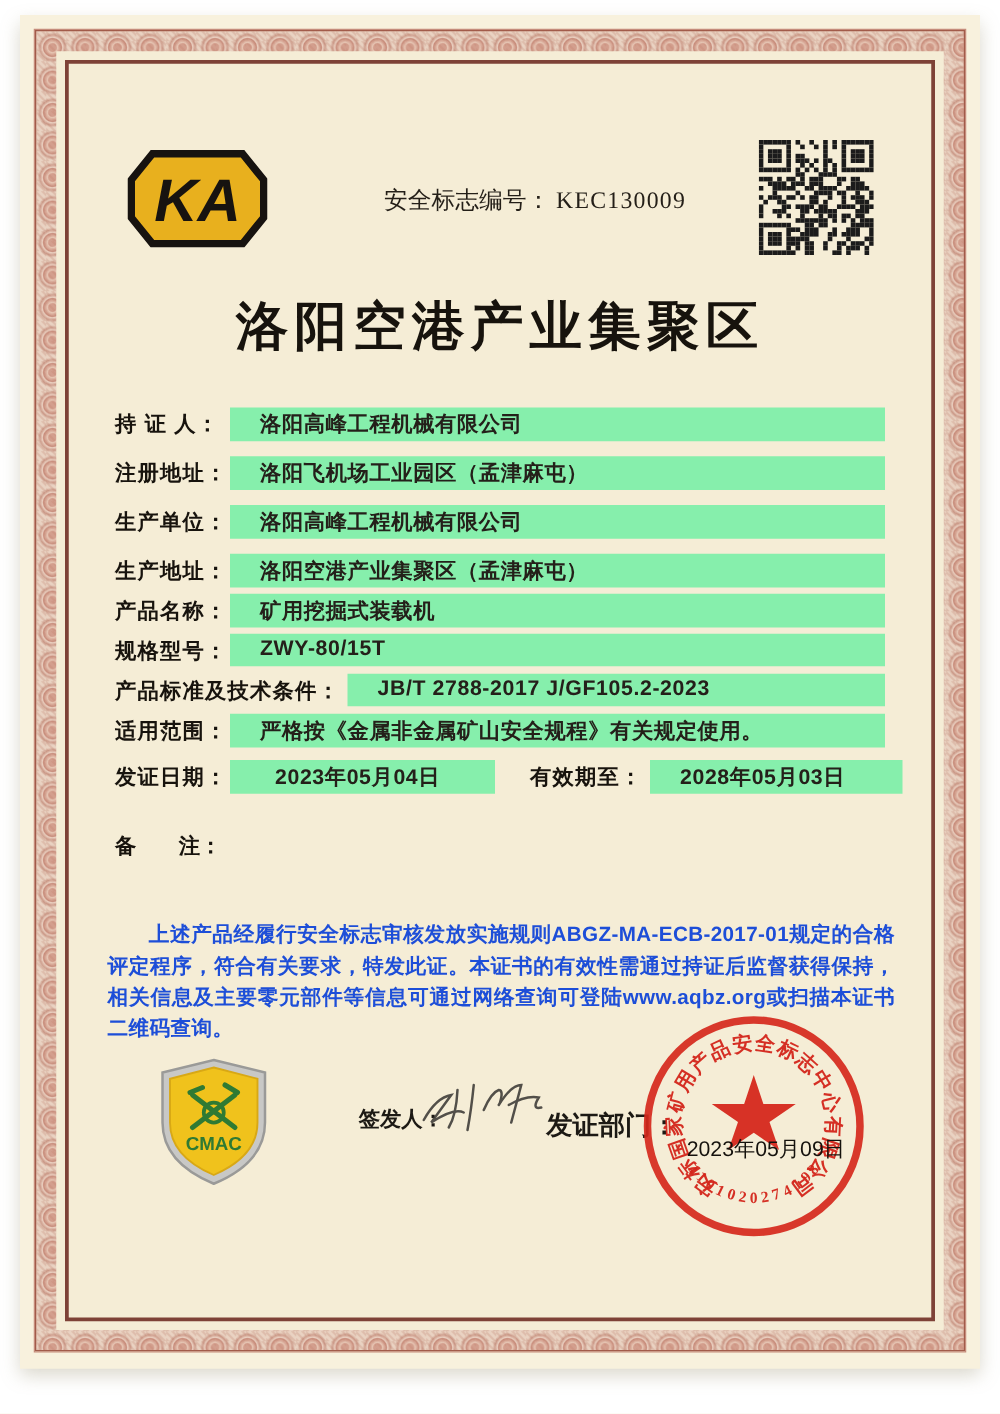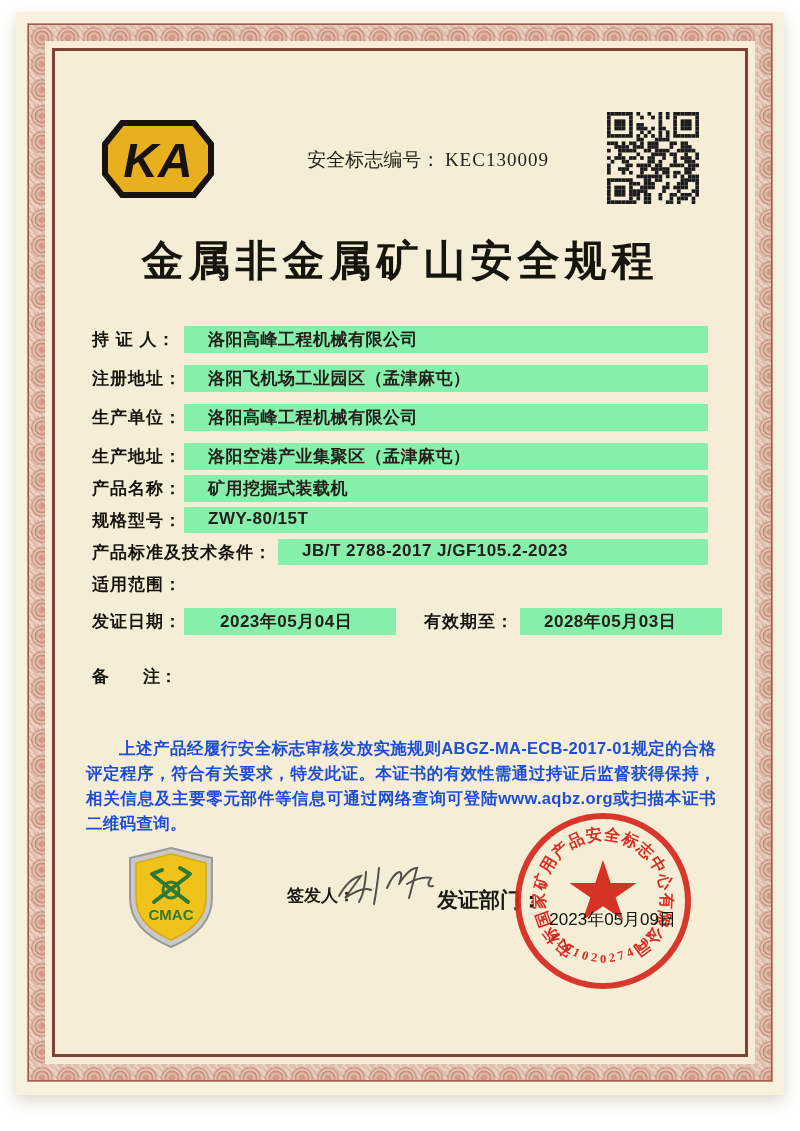--- a/index.html
+++ b/index.html
@@ -458,21 +458,21 @@
         <rect x="22.080000000000002" y="88.32000000000001" width="3.68" height="3.68"></rect>
         <rect x="25.76" y="88.32000000000001" width="3.68" height="3.68"></rect>
         <rect x="36.800000000000004" y="88.32000000000001" width="3.68" height="3.68"></rect>
         <rect x="40.480000000000004" y="88.32000000000001" width="3.68" height="3.68"></rect>
         <rect x="58.88" y="88.32000000000001" width="3.68" height="3.68"></rect>
         <rect x="62.56" y="88.32000000000001" width="3.68" height="3.68"></rect>
         <rect x="69.92" y="88.32000000000001" width="3.68" height="3.68"></rect>
         <rect x="84.64" y="88.32000000000001" width="3.68" height="3.68"></rect>
       </svg></div>
 
-  <div class="title">金属非金属矿山安全规程</div>
+  <div class="title">洛阳空港产业集聚区</div>
 
   <div class="fields">
     <div class="row r1">
       <span class="lbl">持 证 人：</span>
       <span class="val">洛阳高峰工程机械有限公司</span>
     </div>
     <div class="row r2">
       <span class="lbl">注册地址：</span>
       <span class="val">洛阳飞机场工业园区（孟津麻屯）</span>
     </div>
@@ -491,20 +491,21 @@
     <div class="row r6">
       <span class="lbl">规格型号：</span>
       <span class="val">ZWY-80/15T</span>
     </div>
     <div class="row r7">
       <span class="lbl wide">产品标准及技术条件：</span>
       <span class="val">JB/T 2788-2017 J/GF105.2-2023</span>
     </div>
     <div class="row r8">
       <span class="lbl">适用范围：</span>
+      <span class="val">严格按《金属非金属矿山安全规程》有关规定使用。</span>
     </div>
     <div class="row dates">
       <span class="lbl">发证日期：</span>
       <span class="val issue">2023年05月04日</span>
       <span class="lbl mid">有效期至：</span>
       <span class="val until">2028年05月03日</span>
     </div>
     <div class="row remark">
       <span class="lbl">备　　注：</span>
       <span class="val" style="background:transparent"></span>

